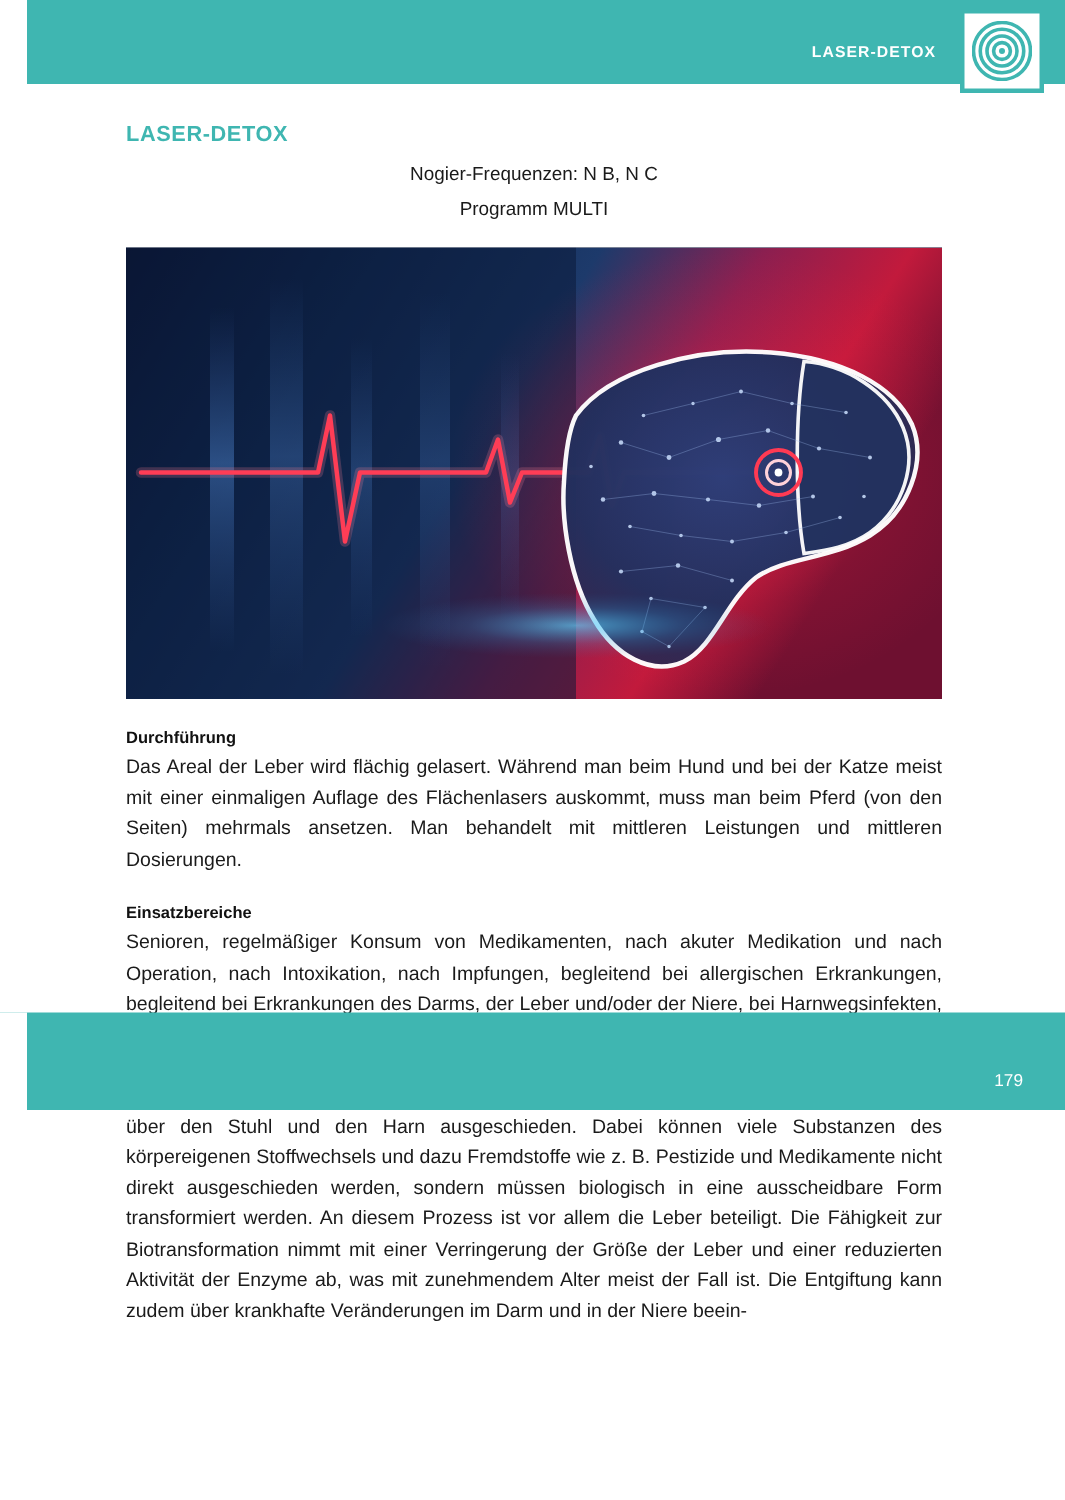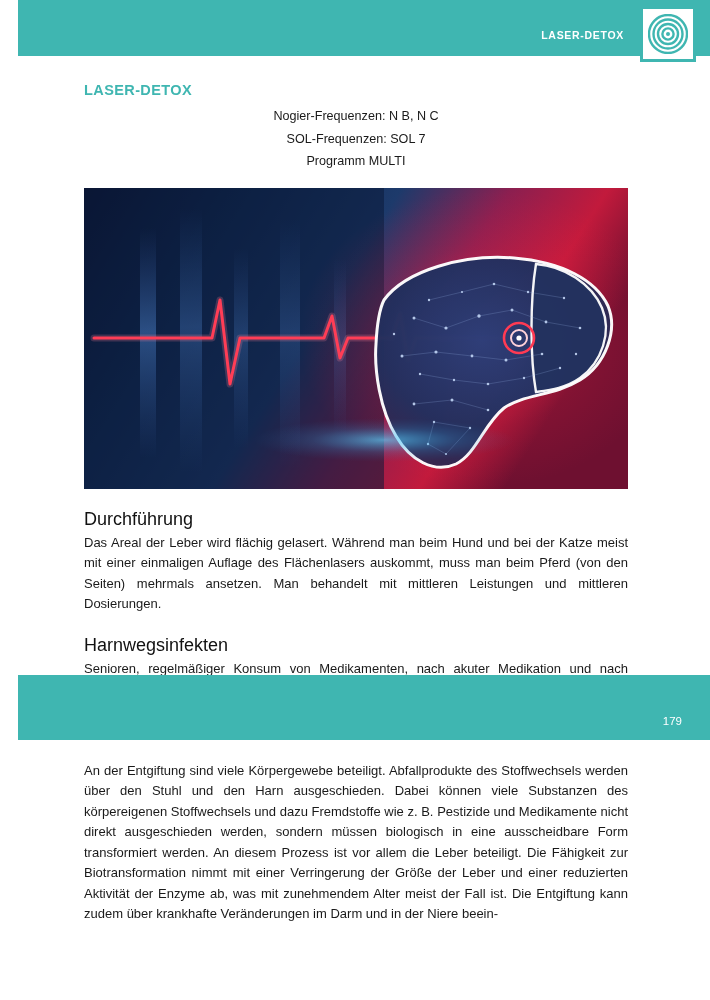--- a/index.html
+++ b/index.html
@@ -109,22 +109,22 @@
   .fig-svg {
     display: block;
     width: 544px;
     height: 301px;
   }
   
   .section {
     margin-top: 20px;
   }
   .section-heading {
-    font-size: 18px;
-    font-weight: normal;
+    font-size: 11px;
+    font-weight: bold;
     color: #111111;
     margin-bottom: 3px;
   }
   .section-body {
     font-size: 13px;
     line-height: 20.5px;
     color: #1a1a1a;
     text-align: justify;
   }
   .section-body.hyphenated {
@@ -174,21 +174,20 @@
     </svg>
   </div>
 
   <div class="left-strip"></div>
 
   <div class="content">
 
     <h1 class="doc-title">LASER-DETOX</h1>
 
     <div class="meta-line">Nogier-Frequenzen: N B, N C</div>
-    <div class="meta-line">SOL-Frequenzen: SOL 7</div>
     <div class="meta-line">Programm MULTI</div>
 
     <div class="figure">
       <svg class="fig-svg" viewBox="0 0 544 301" preserveAspectRatio="none" aria-hidden="true">
         <defs>
           <linearGradient id="bgGrad" x1="0" y1="0" x2="1" y2="0.35">
             <stop offset="0%" stop-color="#0a1330"></stop>
             <stop offset="28%" stop-color="#102a52"></stop>
             <stop offset="52%" stop-color="#1d3a6b"></stop>
             <stop offset="70%" stop-color="#8b1f50"></stop>
@@ -286,21 +285,21 @@
         <ellipse cx="300" cy="252" rx="130" ry="22" fill="url(#glowBlue)" opacity="0.8"></ellipse>
       </svg>
     </div>
 
     <div class="section">
       <div class="section-heading">Durchführung</div>
       <div class="section-body">Das Areal der Leber wird flächig gelasert. Während man beim Hund und bei der Katze meist mit einer einmaligen Auflage des Flächenlasers auskommt, muss man beim Pferd (von den Seiten) mehrmals ansetzen. Man behandelt mit mittleren Leistungen und mittleren Dosierungen.</div>
     </div>
 
     <div class="section">
-      <div class="section-heading">Harnwegsinfekten</div>
+      <div class="section-heading">Einsatzbereiche</div>
       <div class="section-body">Senioren, regelmäßiger Konsum von Medikamenten, nach akuter Medikation und nach Operation, nach Intoxikation, nach Impfungen, begleitend bei allergischen Erkrankungen, begleitend bei Erkrankungen des Darms, der Leber und/oder der Niere, bei Harnwegsinfekten, bei Belastungen durch Umweltgifte</div>
     </div>
 
     <div class="section">
       <div class="section-body hyphenated">An der Entgiftung sind viele Körpergewebe beteiligt. Abfallprodukte des Stoffwechsels werden über den Stuhl und den Harn ausgeschieden. Dabei können viele Substanzen des körpereigenen Stoffwechsels und dazu Fremdstoffe wie z. B. Pestizide und Medikamente nicht direkt ausgeschieden werden, sondern müssen biologisch in eine ausscheidbare Form transformiert werden. An diesem Prozess ist vor allem die Leber beteiligt. Die Fähigkeit zur Biotransformation nimmt mit einer Verringerung der Größe der Leber und einer reduzierten Aktivität der Enzyme ab, was mit zunehmendem Alter meist der Fall ist. Die Entgiftung kann zudem über krankhafte Veränderungen im Darm und in der Niere beein-</div>
     </div>
 
   </div>
 
   <div class="footer-bar">

